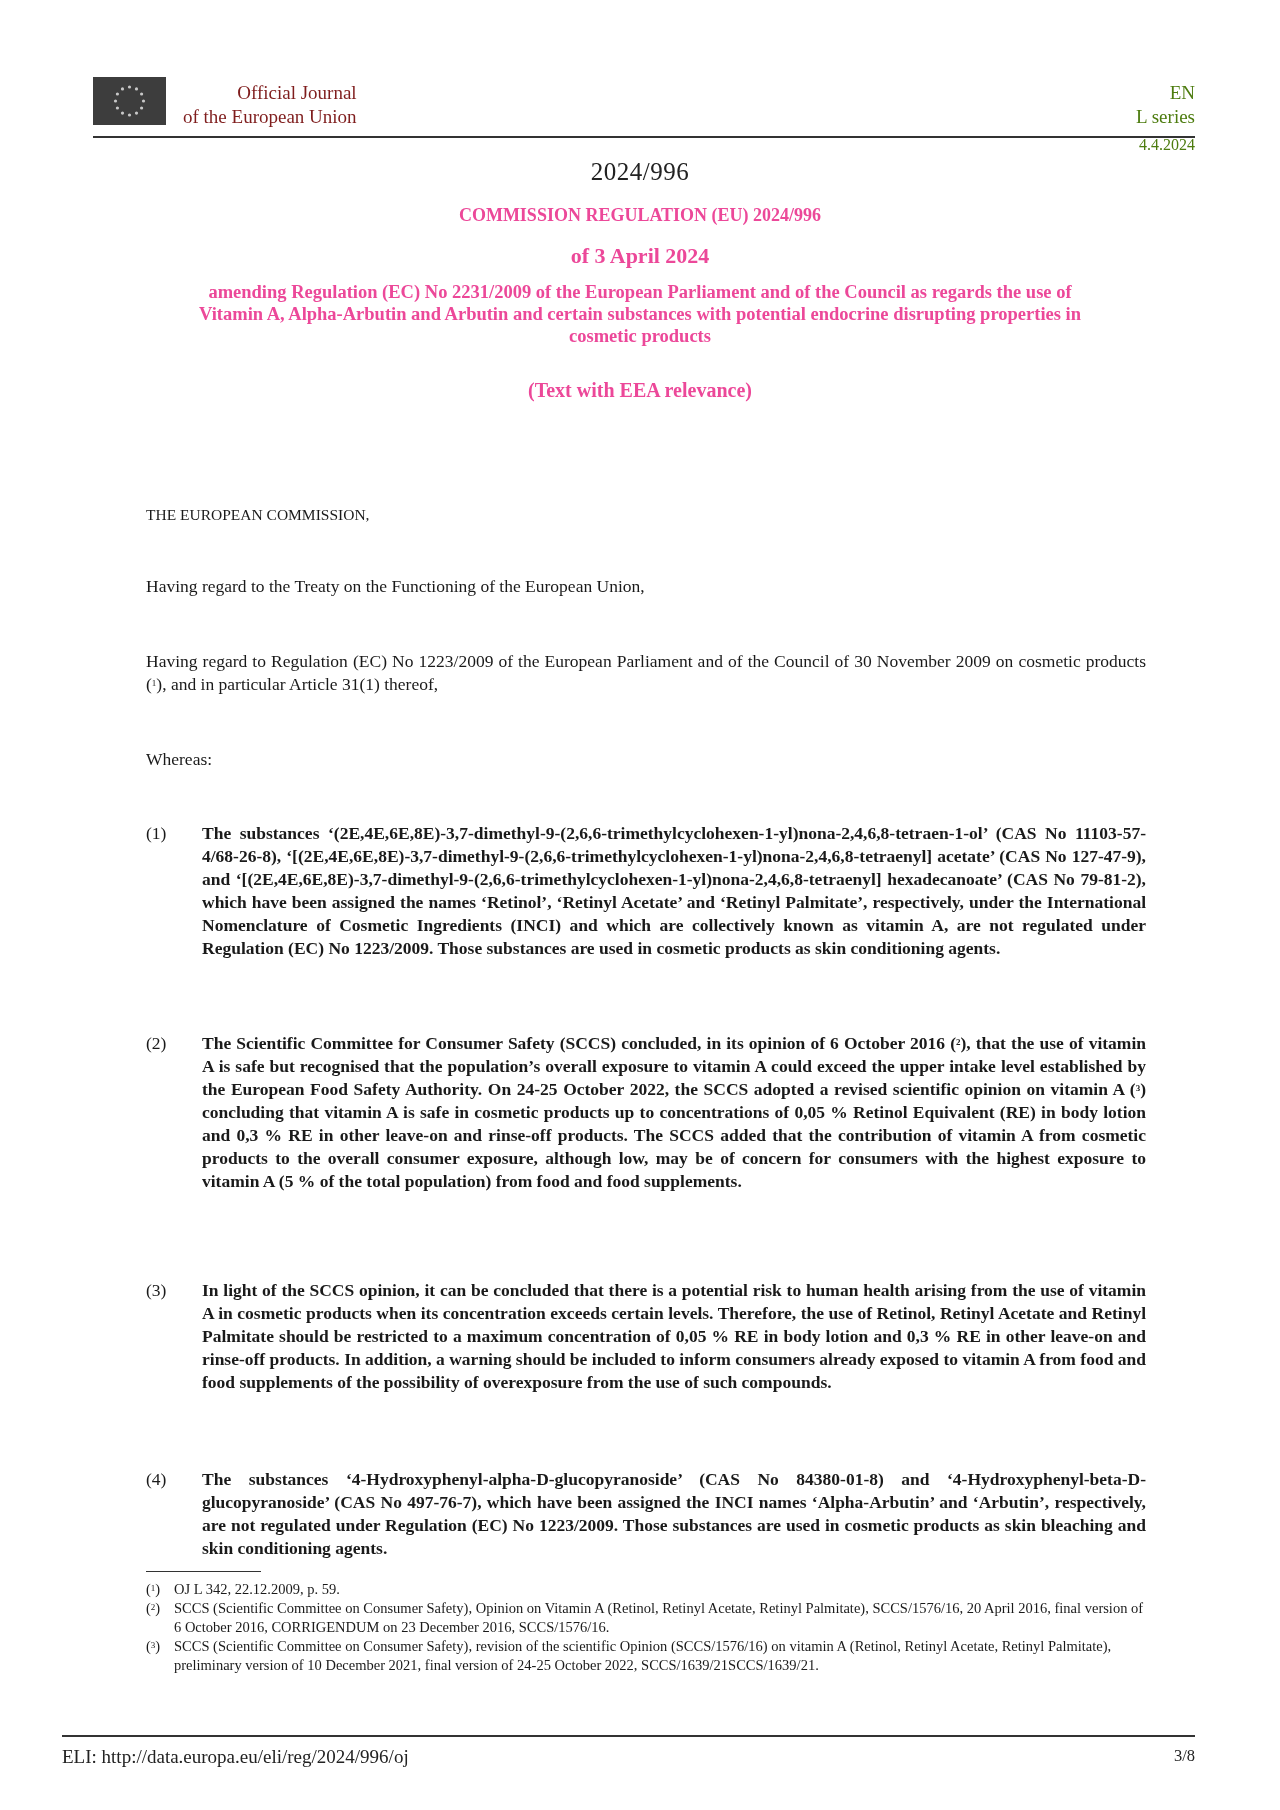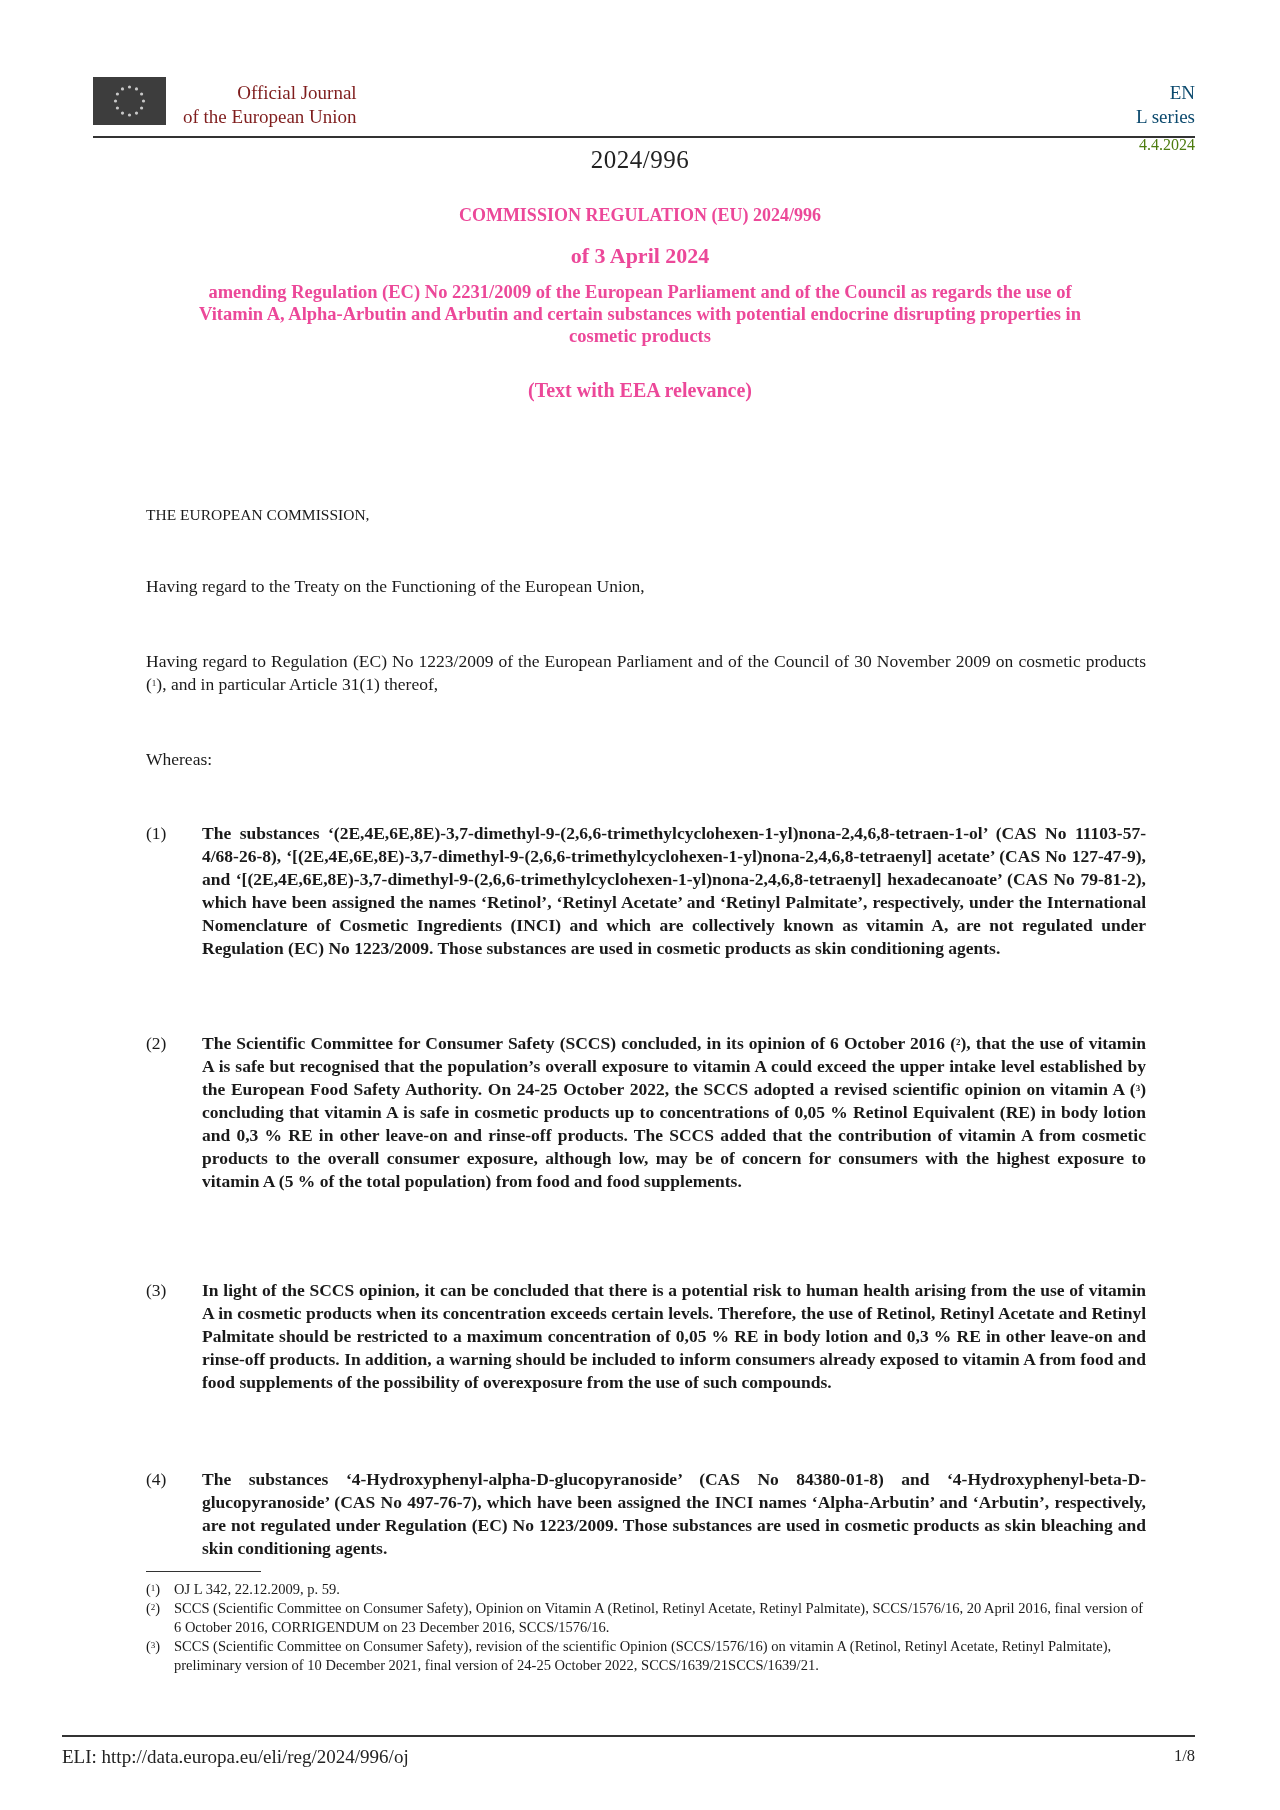--- a/index.html
+++ b/index.html
@@ -7,23 +7,23 @@
       width: 1280px; height: 1810px; position: relative; overflow: hidden;
       font-family: "Liberation Serif", "DejaVu Serif", serif;
       color: #1a1a1a;
     }
     .abs { position: absolute; }
     .flag {
       left: 93px; top: 77px; width: 73px; height: 48px; background: #3d3d3d;
     }
     .flag svg { width: 73px; height: 48px; display: block; }
     .oj-title { left: 183px; top: 81px; font-size: 19px; line-height: 24px; color: #7f1d1d; text-align: right; }
-    .hdr-right { right: 85px; top: 81px; font-size: 19px; line-height: 24px; text-align: right; color: #0c4a6e; }
+    .hdr-right { right: 85px; top: 81px; font-size: 19px; line-height: 24px; text-align: right; color: #4d7c0f; }
     .hr-top { left: 93px; top: 136px; width: 1102px; height: 2px; background: #333; }
-    .docnum { left: 0; width: 1280px; top: 146px; text-align: center; font-size: 25px; letter-spacing: 0.5px; color: #222; }
+    .docnum { left: 0; width: 1280px; top: 158px; text-align: center; font-size: 25px; letter-spacing: 0.5px; color: #222; }
     .date-right { right: 85px; top: 136px; font-size: 16px; color: #4d7c0f; }
     .center-block { left: 190px; width: 900px; text-align: center; font-weight: bold; color: #ec4899; }
     .reg-title { top: 205px; font-size: 18px; }
     .reg-date { top: 243px; font-size: 22px; }
     .reg-subject { top: 281px; font-size: 18.5px; line-height: 22px; }
     .eea { top: 379px; font-size: 20px; }
     .para { left: 146px; width: 1000px; font-size: 17.5px; line-height: 23px; color: #1a1a1a; }
     .recital { left: 146px; width: 1000px; font-size: 17.5px; line-height: 23px; color: #1a1a1a; display: flex; }
     .recital .num { width: 56px; flex: none; }
     .recital .txt { width: 944px; text-align: justify; font-weight: bold; }
@@ -120,13 +120,13 @@
     <div class="t">SCCS (Scientific Committee on Consumer Safety), Opinion on Vitamin A (Retinol, Retinyl Acetate, Retinyl Palmitate), SCCS/1576/16, 20 April 2016, final version of 6 October 2016, CORRIGENDUM on 23 December 2016, SCCS/1576/16.</div>
   </div>
   <div class="fn">
     <div class="m">(<sup>3</sup>)</div>
     <div class="t">SCCS (Scientific Committee on Consumer Safety), revision of the scientific Opinion (SCCS/1576/16) on vitamin A (Retinol, Retinyl Acetate, Retinyl Palmitate), preliminary version of 10 December 2021, final version of 24-25 October 2022, SCCS/1639/21SCCS/1639/21.</div>
   </div>
 </div>
 
 <div class="abs hr-bot"></div>
 <div class="abs eli">ELI: http://data.europa.eu/eli/reg/2024/996/oj</div>
-<div class="abs pageno">1/8</div>
+<div class="abs pageno">3/8</div>
 
 </body></html>

